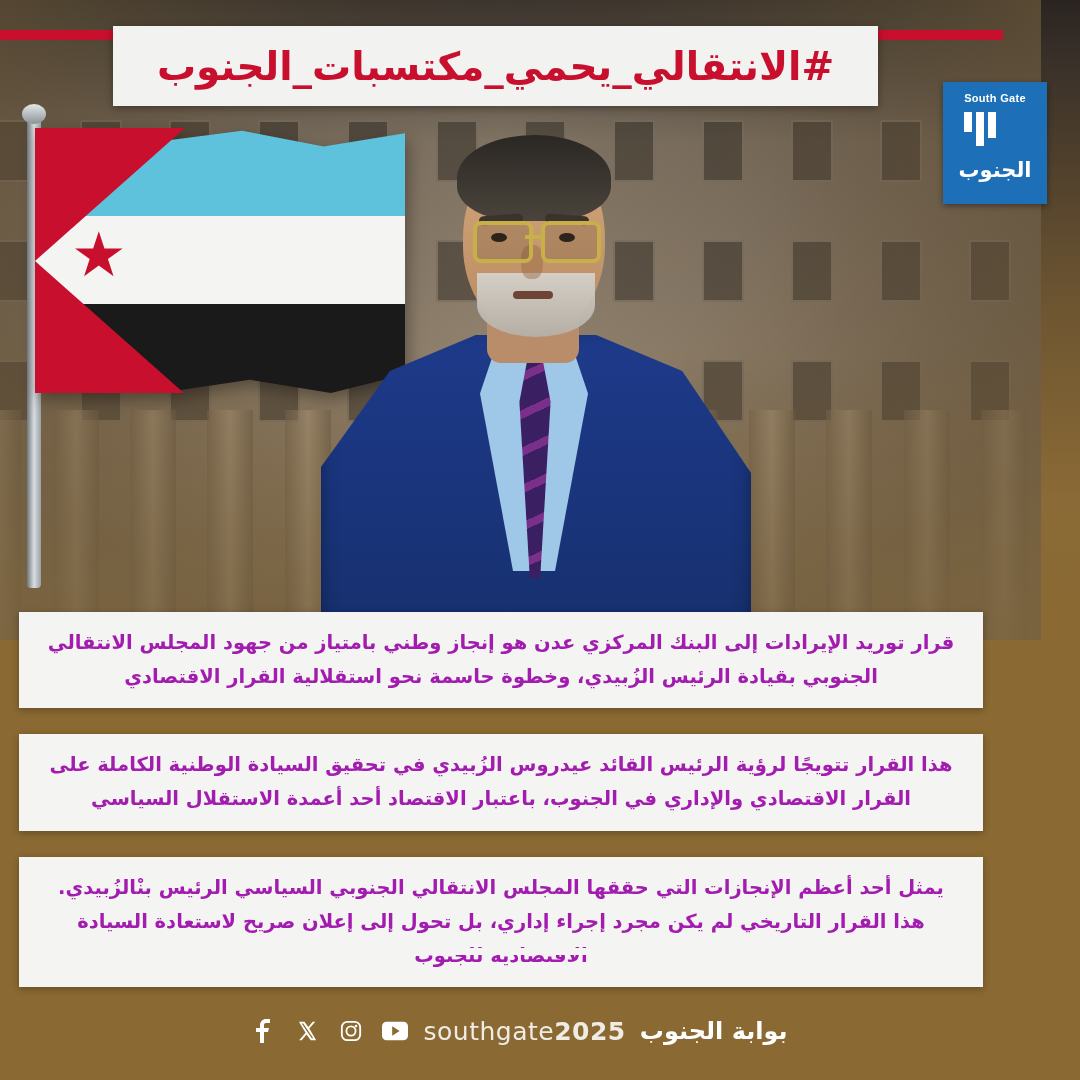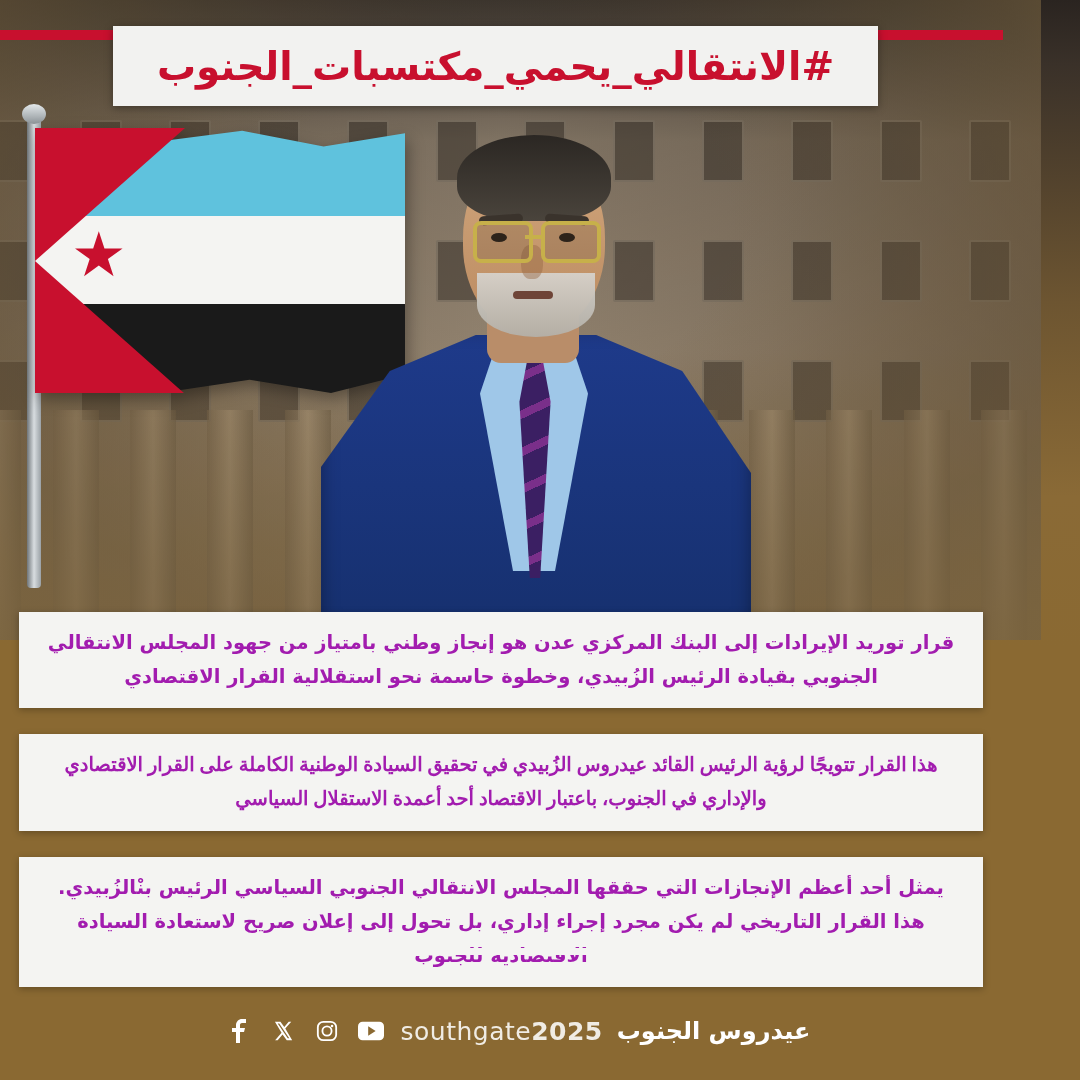--- a/index.html
+++ b/index.html
@@ -107,21 +107,21 @@
     background:linear-gradient(180deg,rgba(215,213,208,.9),rgba(180,176,168,.95));}
   .p-mouth{position:absolute;left:222px;top:196px;width:40px;height:8px;border-radius:6px;background:#6e4437;}
 
   
   .cards{position:absolute;left:58px;top:612px;width:964px;}
   .card{
     background:#f4f4f2;color:#a21caf;direction:rtl;text-align:center;
     padding:14px 26px;margin-bottom:26px;line-height:1.75;font-size:19.5px;font-weight:bold;
     box-shadow:0 2px 7px rgba(0,0,0,.28);
   }
-  .card.c2{margin-right:0;font-family:Liberation Serif, serif;}
+  .card.c2{margin-right:0;}
   .sep{position:absolute;left:180px;width:720px;height:7px;background:#f4f4f2;}
 
   
   .footer{
     position:absolute;left:0;bottom:34px;width:100%;
     display:flex;align-items:center;justify-content:center;gap:14px;direction:ltr;
   }
   .soc{width:30px;height:30px;display:flex;align-items:center;justify-content:center;color:#fff;font-size:20px;font-weight:bold;}
   .soc svg{display:block;}
   .handle{color:#f0ece4;font-size:25px;letter-spacing:.5px;font-family:"DejaVu Sans",sans-serif;text-align:right;}
@@ -196,20 +196,31 @@
     </div>
     <div class="haze"></div>
   </div>
 
   <div class="top-bar"></div>
 
   <div class="headline-band">
     <div class="headline">#الانتقالي_يحمي_مكتسبات_الجنوب</div>
   </div>
 
+  <div class="logo">
+    <div class="logo-top">South Gate</div>
+    <div class="logo-mark">
+      <div class="bars">
+          <i></i>
+          <i></i>
+          <i></i>
+        </div>
+      <div class="logo-ar">الجنوب</div>
+    </div>
+  </div>
 
   <div class="flagpole"></div>
   <div class="flag">
     <div class="flag-stripes"></div>
     <div class="flag-tri"></div>
     <div class="star">★</div>
   </div>
 
   <div class="portrait">
     <div class="p-suit"></div>
@@ -255,16 +266,16 @@
           <circle cx="17.5" cy="6.5" r="1.4" fill="#fff"></circle>
         </svg>
     </span>
     <span class="soc">
       <svg width="26" height="20" viewBox="0 0 28 20">
           <rect x="0" y="0" width="28" height="20" rx="5" fill="#fff"></rect>
           <path fill="#8a6932" d="M11 5l8 5-8 5z"></path>
         </svg>
     </span>
     <span class="handle"><span>southgate</span><b>2025</b></span>
-    <span class="brand-ar">عيدروس الجنوب</span>
+    <span class="brand-ar">بوابة الجنوب</span>
   </div>
 
 </div>
 
 </body></html>

